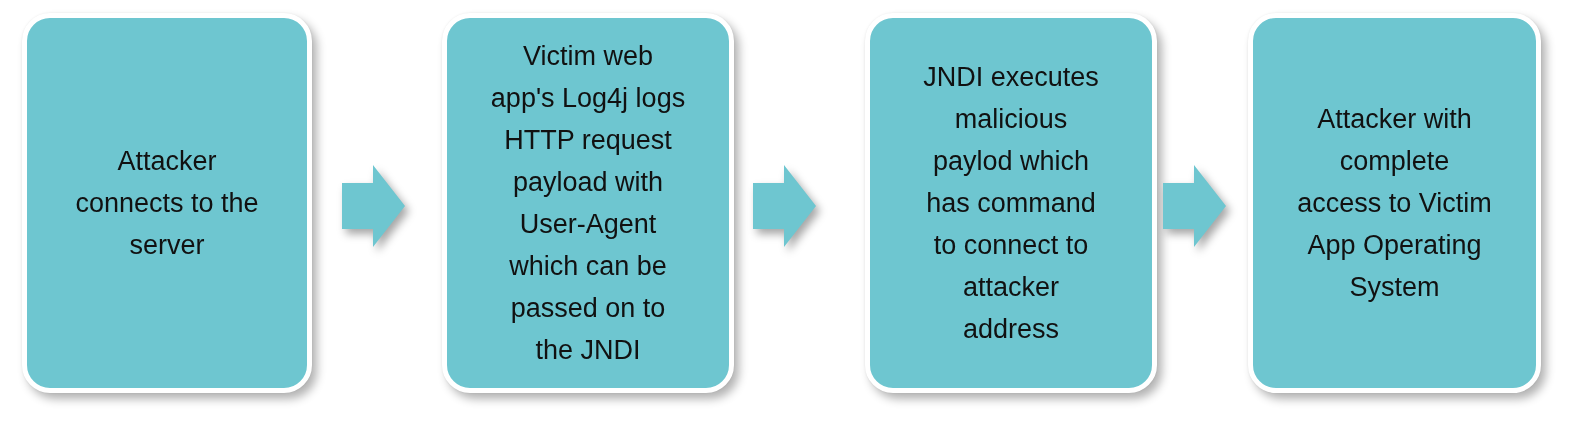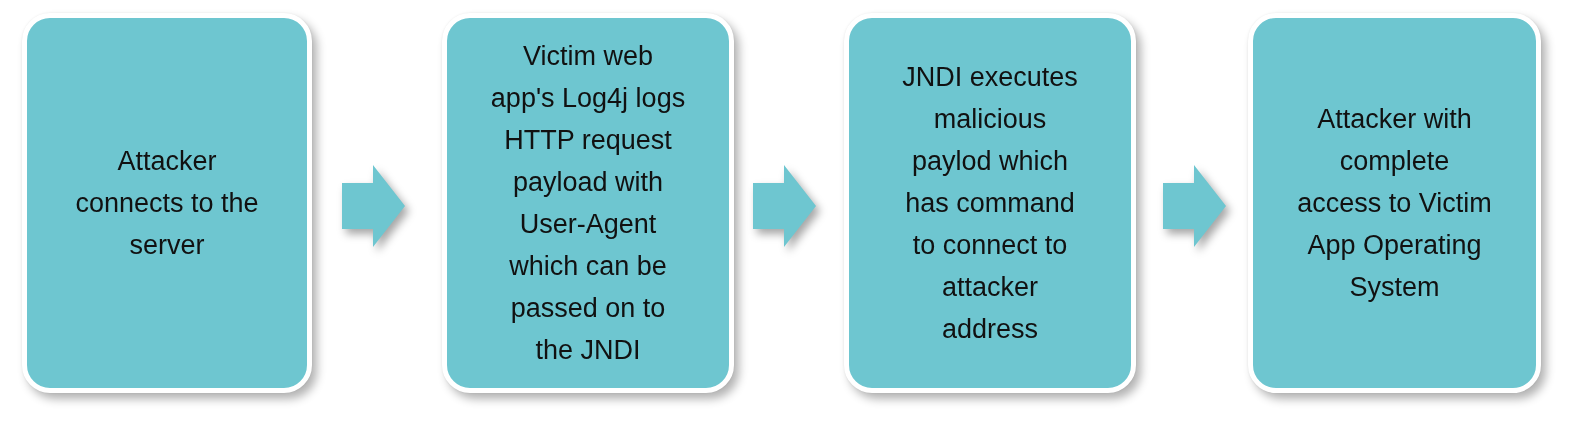--- a/index.html
+++ b/index.html
@@ -44,21 +44,21 @@
     height: 82px;
   }
   .connector svg {
     display: block;
     width: 63px;
     height: 82px;
     filter: drop-shadow(4px 5px 4px rgba(0,0,0,0.35));
   }
   #box-1 { left: 22px;   width: 290px; }
   #box-2 { left: 442px;  width: 292px; }
-  #box-3 { left: 844px;  width: 292px; align-items: center; }
+  #box-3 { left: 865px;  width: 292px; align-items: center; }
   #box-4 { left: 1248px; width: 293px; }
   #connector-1 { left: 342px; }
   #connector-2 { left: 753px; }
   #connector-3 { left: 1163px; }
 </style>
 </head>
 <body>
 
 <div class="canvas">
 

